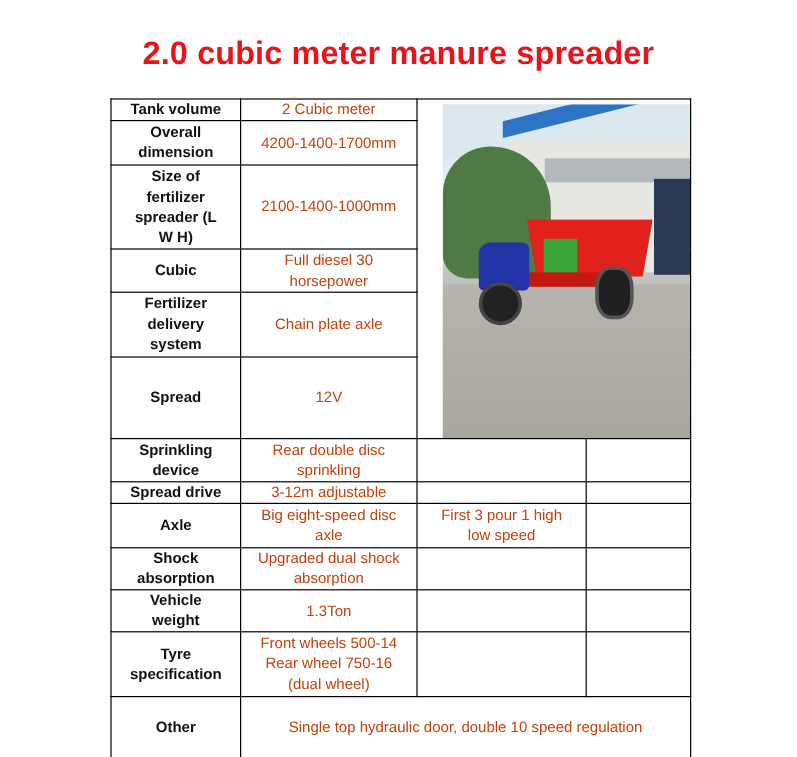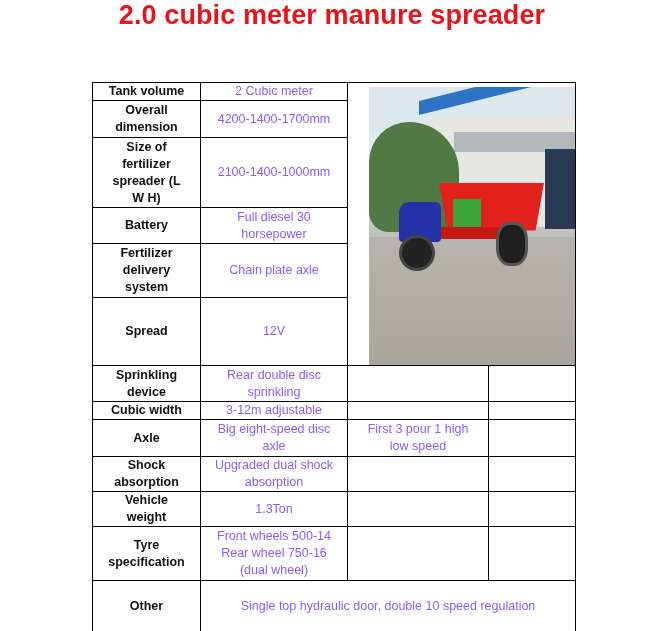--- a/index.html
+++ b/index.html
@@ -1,21 +1,21 @@
 <!DOCTYPE html>
 <html><head>
 <meta charset="utf-8">
 <style>
   html, body { margin:0; padding:0; background:#ffffff; }
   body { width:664px; height:631px; position:relative; overflow:hidden; font-family:"Liberation Sans", sans-serif; color:#111; }
-  .title { position:absolute; left:0; top:0; width:664px; text-align:center; font-size:27px; font-weight:bold; color:#e8141b; letter-spacing:0.1px; }
+  .title { position:absolute; left:0; top:29px; width:664px; text-align:center; font-size:27px; font-weight:bold; color:#e8141b; letter-spacing:0.1px; }
   table.spec { position:absolute; left:92px; top:82px; border-collapse:collapse; table-layout:fixed; width:483px; }
   table.spec td { border:1.5px solid #000; font-size:12.5px; line-height:17px; text-align:center; vertical-align:middle; padding:0 12px; overflow:hidden; }
   td.lbl { font-weight:bold; }
-  td.val { color:#8b5cf6; }
+  td.val { color:#c2410c; }
   td.top { vertical-align:top;margin-left:36px; }
   td.lbl-left { text-align:left; padding-left:8px; }
   td.other-val { text-align:left; padding-left:6px; font-size:13px; }
   td.imgcell { padding:0; vertical-align:top; }
   .photo { width:206px; height:278px; margin:3px 0 0 9px; position:relative; overflow:hidden; background:linear-gradient(#d9e8ee 0%, #e6eef2 30%, #c7cbcc 45%, #b8b8b3 60%, #a7a49a 100%); }
   .sky { position:absolute; left:0; top:0; width:100%; height:45px; background:#dbe9ef; }
   .roof { position:absolute; left:50px; top:14px; width:170px; height:14px; background:#2e74c4; transform:skewY(-14deg); transform-origin:left top; }
   .building { position:absolute; left:55px; top:30px; width:160px; height:110px; background:#e7e7e2; }
   .windows { position:absolute; left:85px; top:45px; width:130px; height:20px; background:#8f9aa1; opacity:.6; }
   .door { position:absolute; left:176px; top:62px; width:30px; height:80px; background:#2a3a55; }
@@ -64,39 +64,39 @@
   </tr>
   <tr style="height:37px">
     <td class="lbl">Overall dimension</td>
     <td class="val top">4200-1400-1700mm</td>
   </tr>
   <tr style="height:70px">
     <td class="lbl">Size of fertilizer spreader (L W H)</td>
     <td class="val">2100-1400-1000mm</td>
   </tr>
   <tr style="height:36px">
-    <td class="lbl">Battery</td>
+    <td class="lbl">Cubic</td>
     <td class="val">Full diesel 30 horsepower</td>
   </tr>
   <tr style="height:54px">
     <td class="lbl">Fertilizer delivery system</td>
     <td class="val top">Chain plate axle</td>
   </tr>
   <tr style="height:68px">
     <td class="lbl">Spread</td>
     <td class="val">12V</td>
   </tr>
   <tr style="height:36px">
     <td class="lbl">Sprinkling device</td>
     <td class="val">Rear double disc sprinkling</td>
     <td></td>
     <td></td>
   </tr>
   <tr style="height:17px">
-    <td class="lbl">Cubic width</td>
+    <td class="lbl">Spread drive</td>
     <td class="val">3-12m adjustable</td>
     <td></td>
     <td></td>
   </tr>
   <tr style="height:37px">
     <td class="lbl">Axle</td>
     <td class="val">Big eight-speed disc axle</td>
     <td class="val">First 3 pour 1 high low speed</td>
     <td></td>
   </tr>

